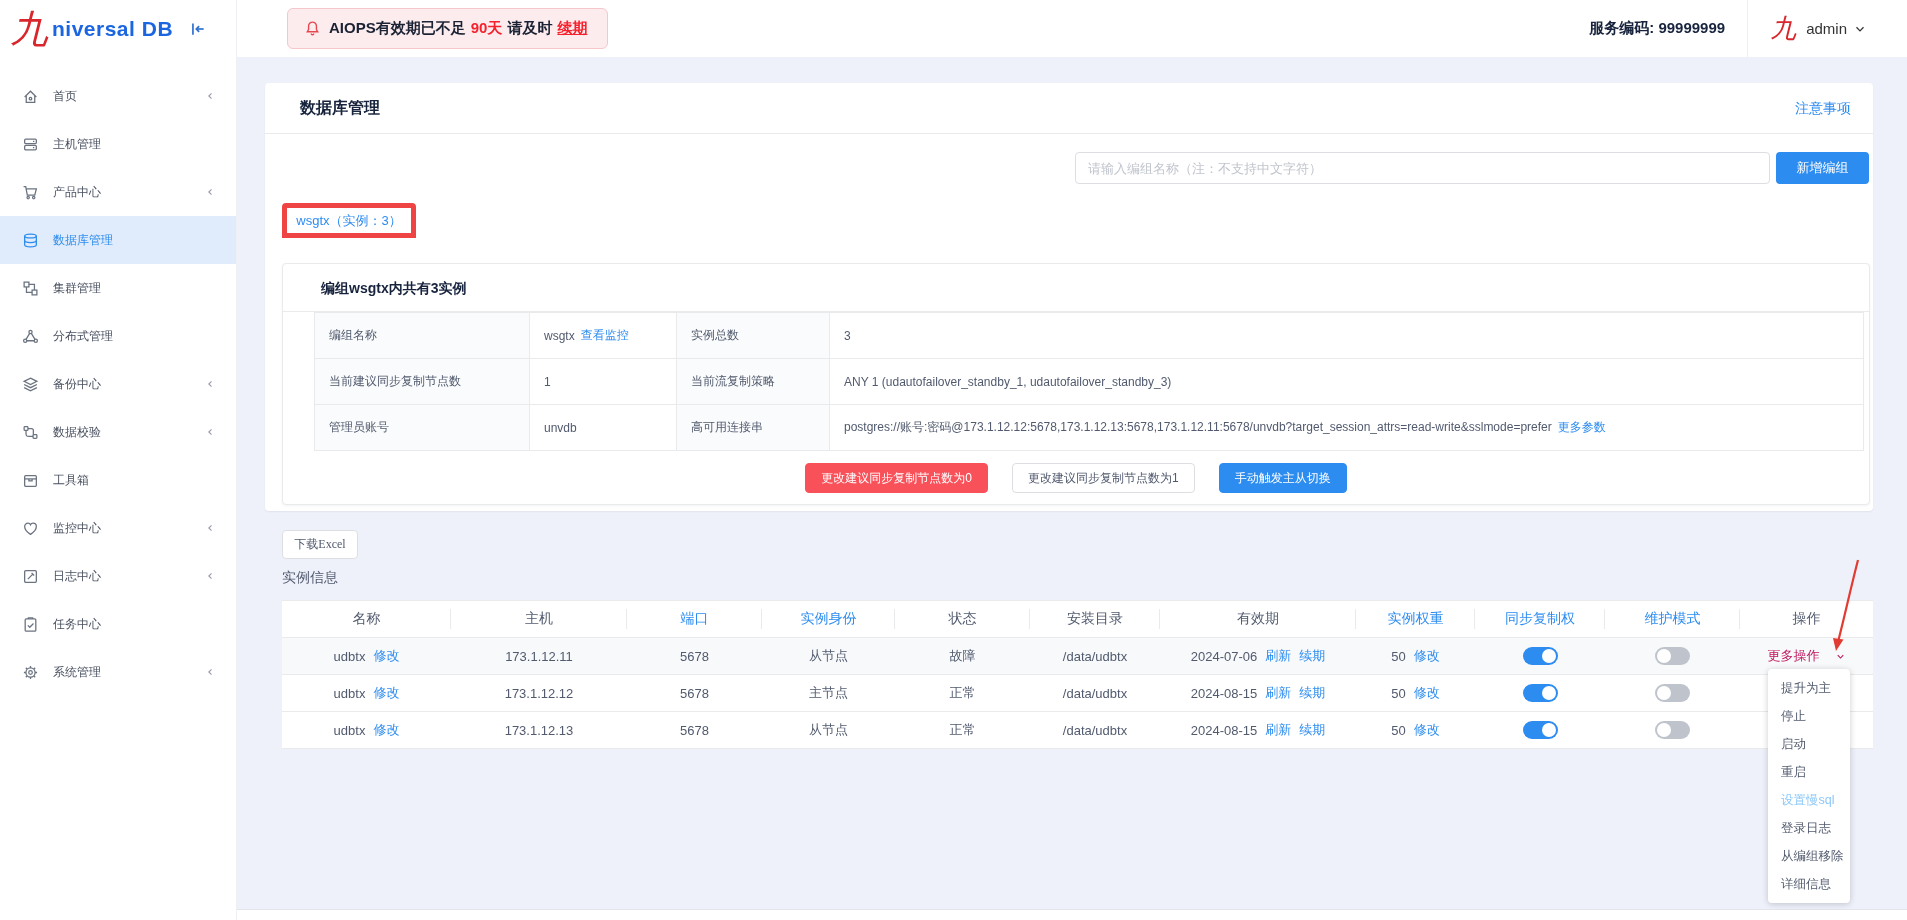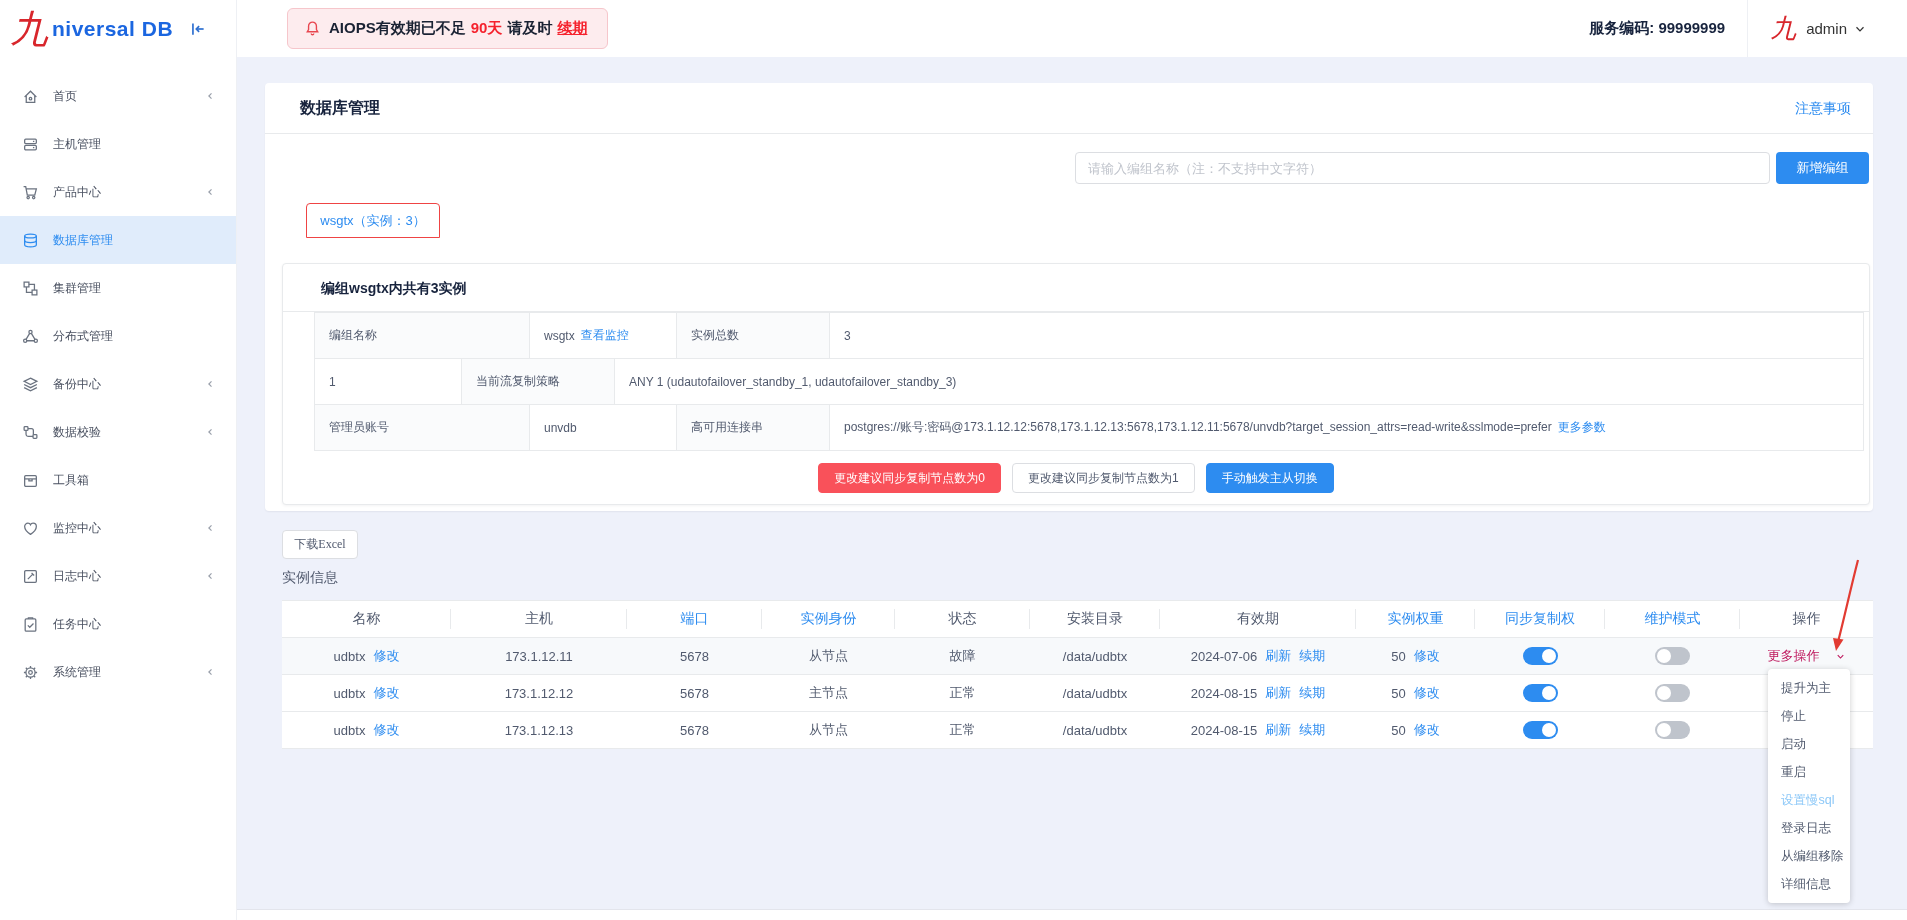--- a/index.html
+++ b/index.html
@@ -39,33 +39,33 @@
 
   .card { position:absolute; left:28px; top:26px; width:1608px; height:428px; background:#fff; border-radius:4px; box-shadow:0 1px 2px rgba(0,21,41,.06); }
   .card-title-row { height:51px; border-bottom:1px solid #e8eaec; display:flex; align-items:center; padding-left:35px; }
   .page-title { font-size:16px; font-weight:bold; color:#17233d; }
   .notice-link { position:absolute; right:22px; top:17px; font-size:14px; color:#2d8cf0; cursor:pointer; }
 
   .search-input { position:absolute; left:810px; top:69px; width:695px; height:32px; border:1px solid #dcdee2; border-radius:4px; padding:8px 12px; font-size:13px; color:#515a6e; outline:none; font-family:inherit; }
   .search-input::placeholder { color:#c0c4cc; }
   .add-group-btn { position:absolute; left:1511px; top:69px; width:93px; height:32px; background:#2d8cf0; border:none; border-radius:4px; color:#fff; font-size:13px; cursor:pointer; font-family:Liberation Serif, serif; }
 
-  .tab { position:absolute; left:17px; top:120px; width:134px; height:35px; background:#fff; border:1px solid #ef4444; border-radius:4px 4px 0 0; display:flex; align-items:center; justify-content:center; font-size:13px; color:#2d8cf0; cursor:pointer;margin-left:24px; }
+  .tab { position:absolute; left:17px; top:120px; width:134px; height:35px; background:#fff; border:5px solid #ef4444; border-radius:4px 4px 0 0; display:flex; align-items:center; justify-content:center; font-size:13px; color:#2d8cf0; cursor:pointer; }
 
   .inner-card { position:absolute; left:17px; top:180px; width:1588px; height:242px; background:#fff; border:1px solid #e8eaec; border-radius:4px; box-shadow:0 1px 3px rgba(0,21,41,.05); }
   .inner-header { height:48px; line-height:48px; padding-left:38px; font-size:14px; font-weight:bold; color:#17233d; border-bottom:1px solid #e8eaec; }
   .info-table { position:absolute; left:31px; top:48px; width:1550px; border-left:1px solid #e8eaec; border-top:1px solid #e8eaec; font-size:12px; }
   .info-row { display:flex; height:46px; }
   .info-cell { border-right:1px solid #e8eaec; border-bottom:1px solid #e8eaec; display:flex; align-items:center; padding:0 14px; color:#515a6e; }
   .info-cell.lbl { background:#fafbfc; }
   .c1 { width:215px; flex:none; } .c2 { width:147px; flex:none; } .c3 { width:153px; flex:none; } .c4 { flex:1; min-width:0; }
   .cell-link { color:#2d8cf0; cursor:pointer; margin-left:6px; white-space:nowrap; }
   .conn-str { white-space:nowrap; overflow:hidden; }
 
-  .btn-row { position:absolute; left:0; top:199px; width:100%; display:flex; justify-content:center; gap:11px; }
+  .btn-row { position:absolute; left:0; top:199px; width:100%; display:flex; justify-content:center; gap:24px; }
   .btn { height:30px; border-radius:4px; font-size:12px; padding:0 15px; cursor:pointer; font-family:inherit; }
   .btn.danger { background:#f9515a; border:1px solid #f9515a; color:#fff; }
   .btn.default { background:#fff; border:1px solid #dcdee2; color:#515a6e; }
   .btn.primary { background:#2d8cf0; border:1px solid #2d8cf0; color:#fff; }
 
   .download-btn { position:absolute; left:45px; top:473px; width:76px; height:29px; background:#fff; border:1px solid #dcdee2; border-radius:4px; font-size:12px; color:#515a6e; cursor:pointer; font-family:Liberation Serif, serif; }
   .section-label { position:absolute; left:45px; top:512px; font-size:14px; color:#515a6e; }
 
   
   .inst-table { position:absolute; left:45px; top:543px; width:1591px; background:#fff; border-top:1px solid #e8eaec; font-size:13px; }
@@ -346,20 +346,21 @@
           <div class="info-row">
             <div class="info-cell lbl c1">编组名称</div>
             <div class="info-cell c2">
               <span>wsgtx</span>
               <span class="cell-link">查看监控</span>
             </div>
             <div class="info-cell lbl c3">实例总数</div>
             <div class="info-cell c4">3</div>
           </div>
           <div class="info-row">
+            <div class="info-cell lbl c1">当前建议同步复制节点数</div>
             <div class="info-cell c2">1</div>
             <div class="info-cell lbl c3">当前流复制策略</div>
             <div class="info-cell c4">ANY 1 (udautofailover_standby_1, udautofailover_standby_3)</div>
           </div>
           <div class="info-row">
             <div class="info-cell lbl c1">管理员账号</div>
             <div class="info-cell c2">unvdb</div>
             <div class="info-cell lbl c3">高可用连接串</div>
             <div class="info-cell c4">
               <span class="conn-str">postgres://账号:密码@173.1.12.12:5678,173.1.12.13:5678,173.1.12.11:5678/unvdb?target_session_attrs=read-write&amp;sslmode=prefer</span>

